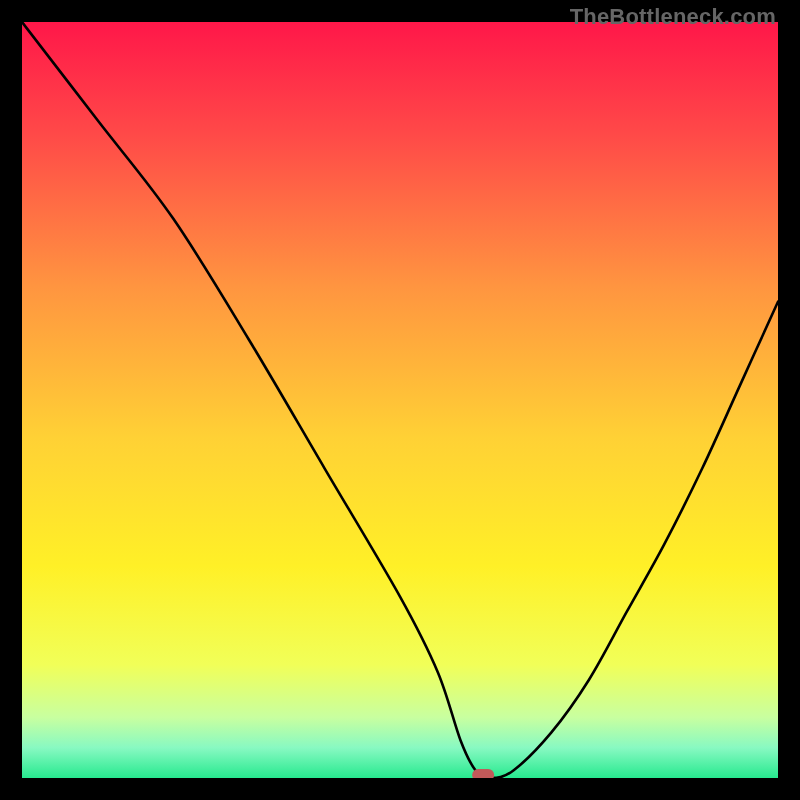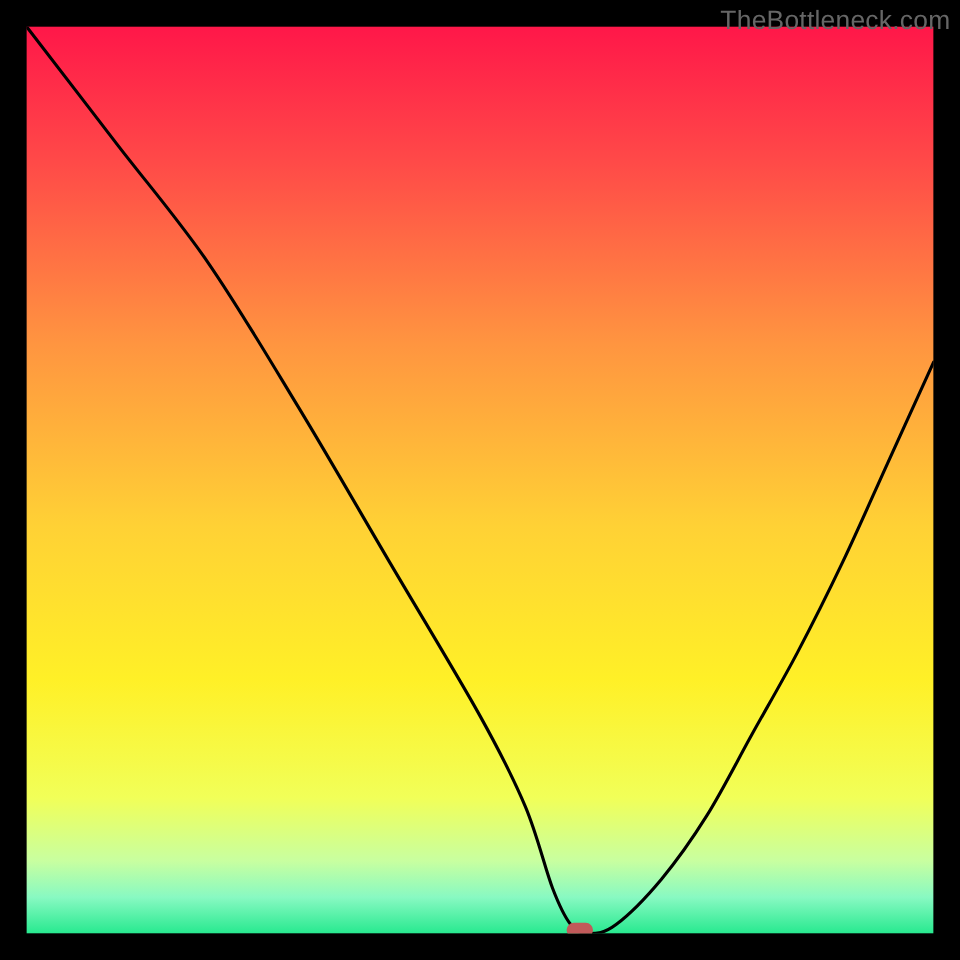--- a/index.html
+++ b/index.html
@@ -13,24 +13,24 @@
   }
   .frame {
     position: relative;
     width: 800px;
     height: 800px;
     background: #000;
   }
   .watermark {
     position: absolute;
     top: 4px;
-    right: 8px;
+    right: 24px;
     color: #666;
     font-size: 22px;
-    font-weight: 400;
+    font-weight: 700;
     letter-spacing: 0.2px;
     z-index: 50;
   }
   .plot-area {
     position: absolute;
     left: 22px;
     top: 22px;
     width: 756px;
     height: 756px;
   }

